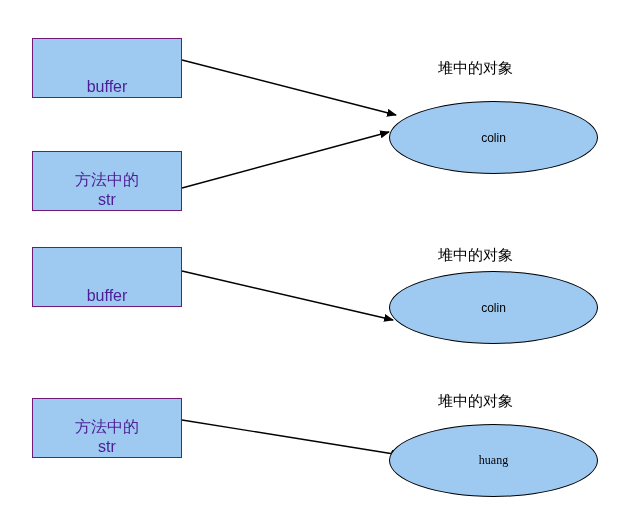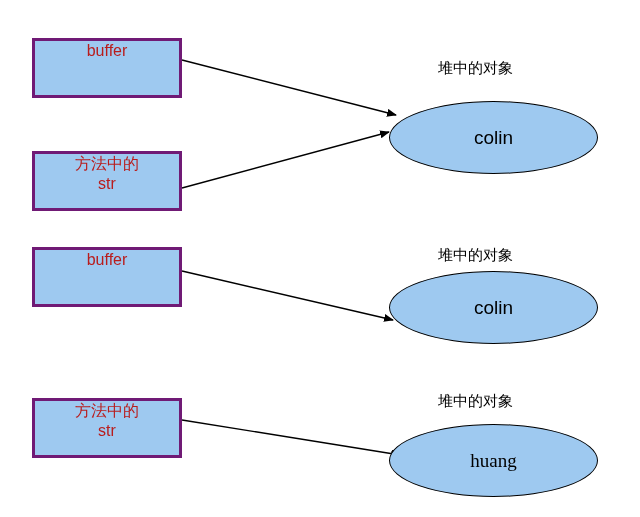--- a/index.html
+++ b/index.html
@@ -12,41 +12,41 @@
     width: 640px;
     height: 517px;
     background: #ffffff;
     font-family: "Liberation Sans", sans-serif;
     overflow: hidden;
   }
   .box {
     position: absolute;
     box-sizing: border-box;
     background: #9ec9f0;
-    border: 3px solid #701a75;
+    border: 1px solid #701a75;
     display: flex;
-    align-items: flex-start;
+    align-items: flex-end;
     justify-content: center;
     text-align: center;
     font-size: 16px;
-    color: #b91c1c;
+    color: #4c1d95;
     line-height: 1.25;
     white-space: pre-line;
   }
   .ellipse {
     position: absolute;
     box-sizing: border-box;
     background: #9ec9f0;
     border: 1px solid #000000;
     border-radius: 50%;
     display: flex;
     align-items: center;
     justify-content: center;
     text-align: center;
-    font-size: 19px;
+    font-size: 12px;
     color: #000000;
   }
   .caption {
     position: absolute;
     font-size: 15px;
     color: #000000;
     white-space: nowrap;
     margin-top: 12px;
   }
   svg.arrows {

